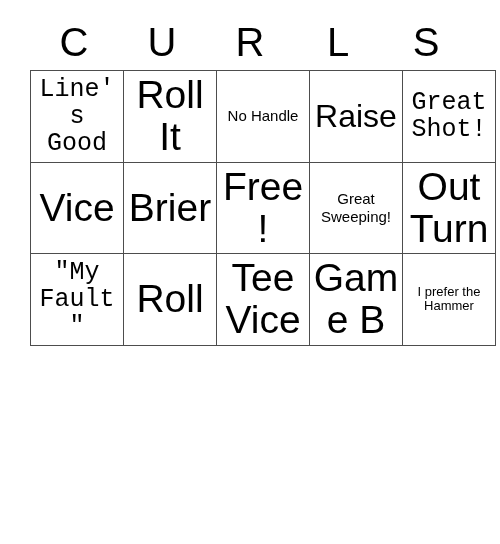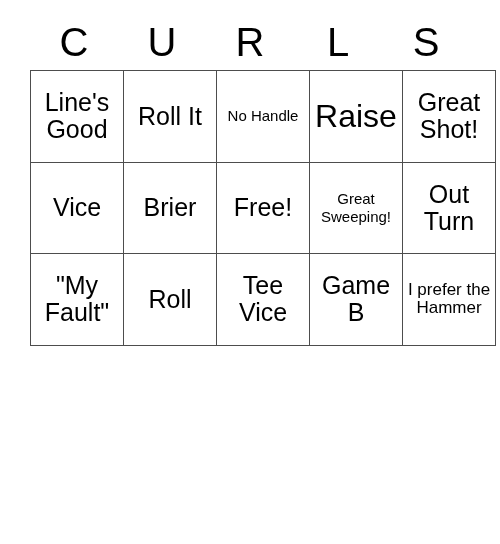--- a/index.html
+++ b/index.html
@@ -56,26 +56,26 @@
     vertical-align: middle;
     overflow: hidden;
     word-wrap: break-word;
   }
   .cell-text {
     display: block;
     line-height: 1.08;
   }
 
   
-  .fs-xl   { font-size: 25px; }
+  .fs-xl   { font-size: 39px; }
   .fs-lg   { font-size: 32px; }
-  .fs-md   { font-size: 25px; }
+  .fs-md   { font-size: 25px; font-family: Liberation Mono, monospace; }
   .fs-sm   { font-size: 15px; }
   .fs-xs   { font-size: 19px; }
-  .fs-xxs  { font-size: 17px; }
+  .fs-xxs  { font-size: 13px; }
   .fs-tiny { font-size: 15px; line-height: 1.22; }
 </style>
 </head>
 <body>
 
 <div class="card">
 
   <div class="header-row">
     <div class="header-cell">C</div>
     <div class="header-cell">U</div>

